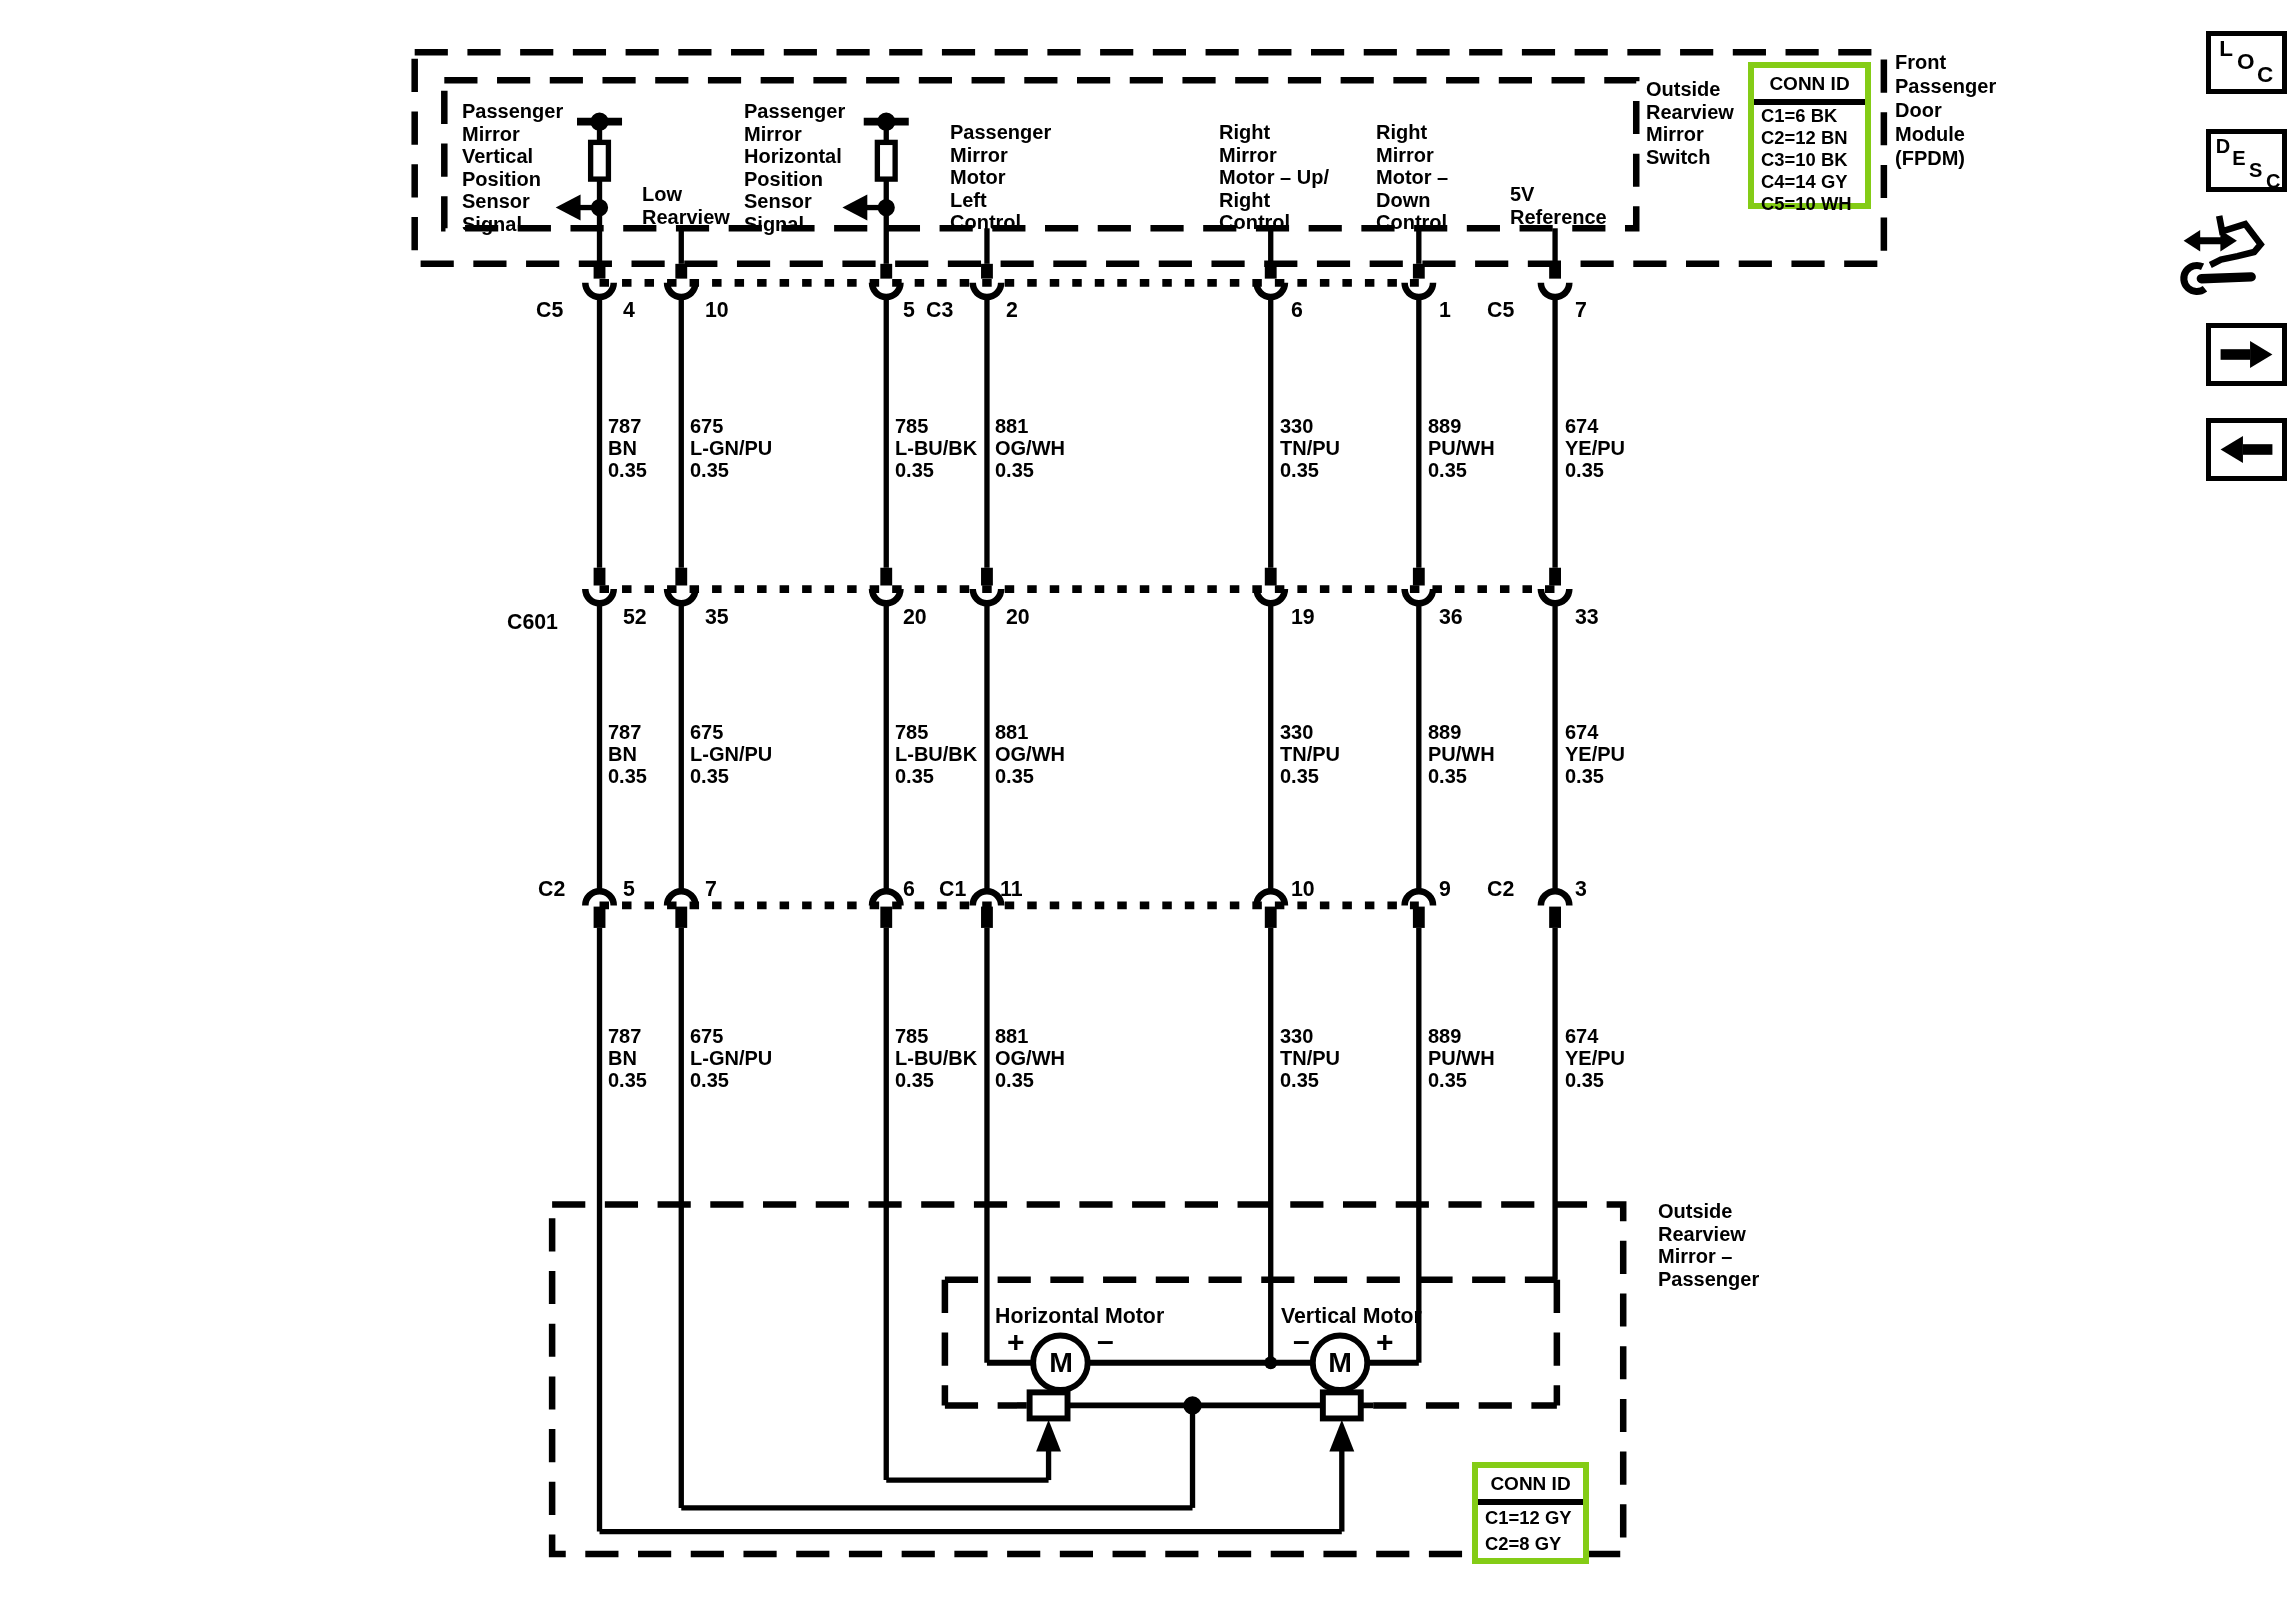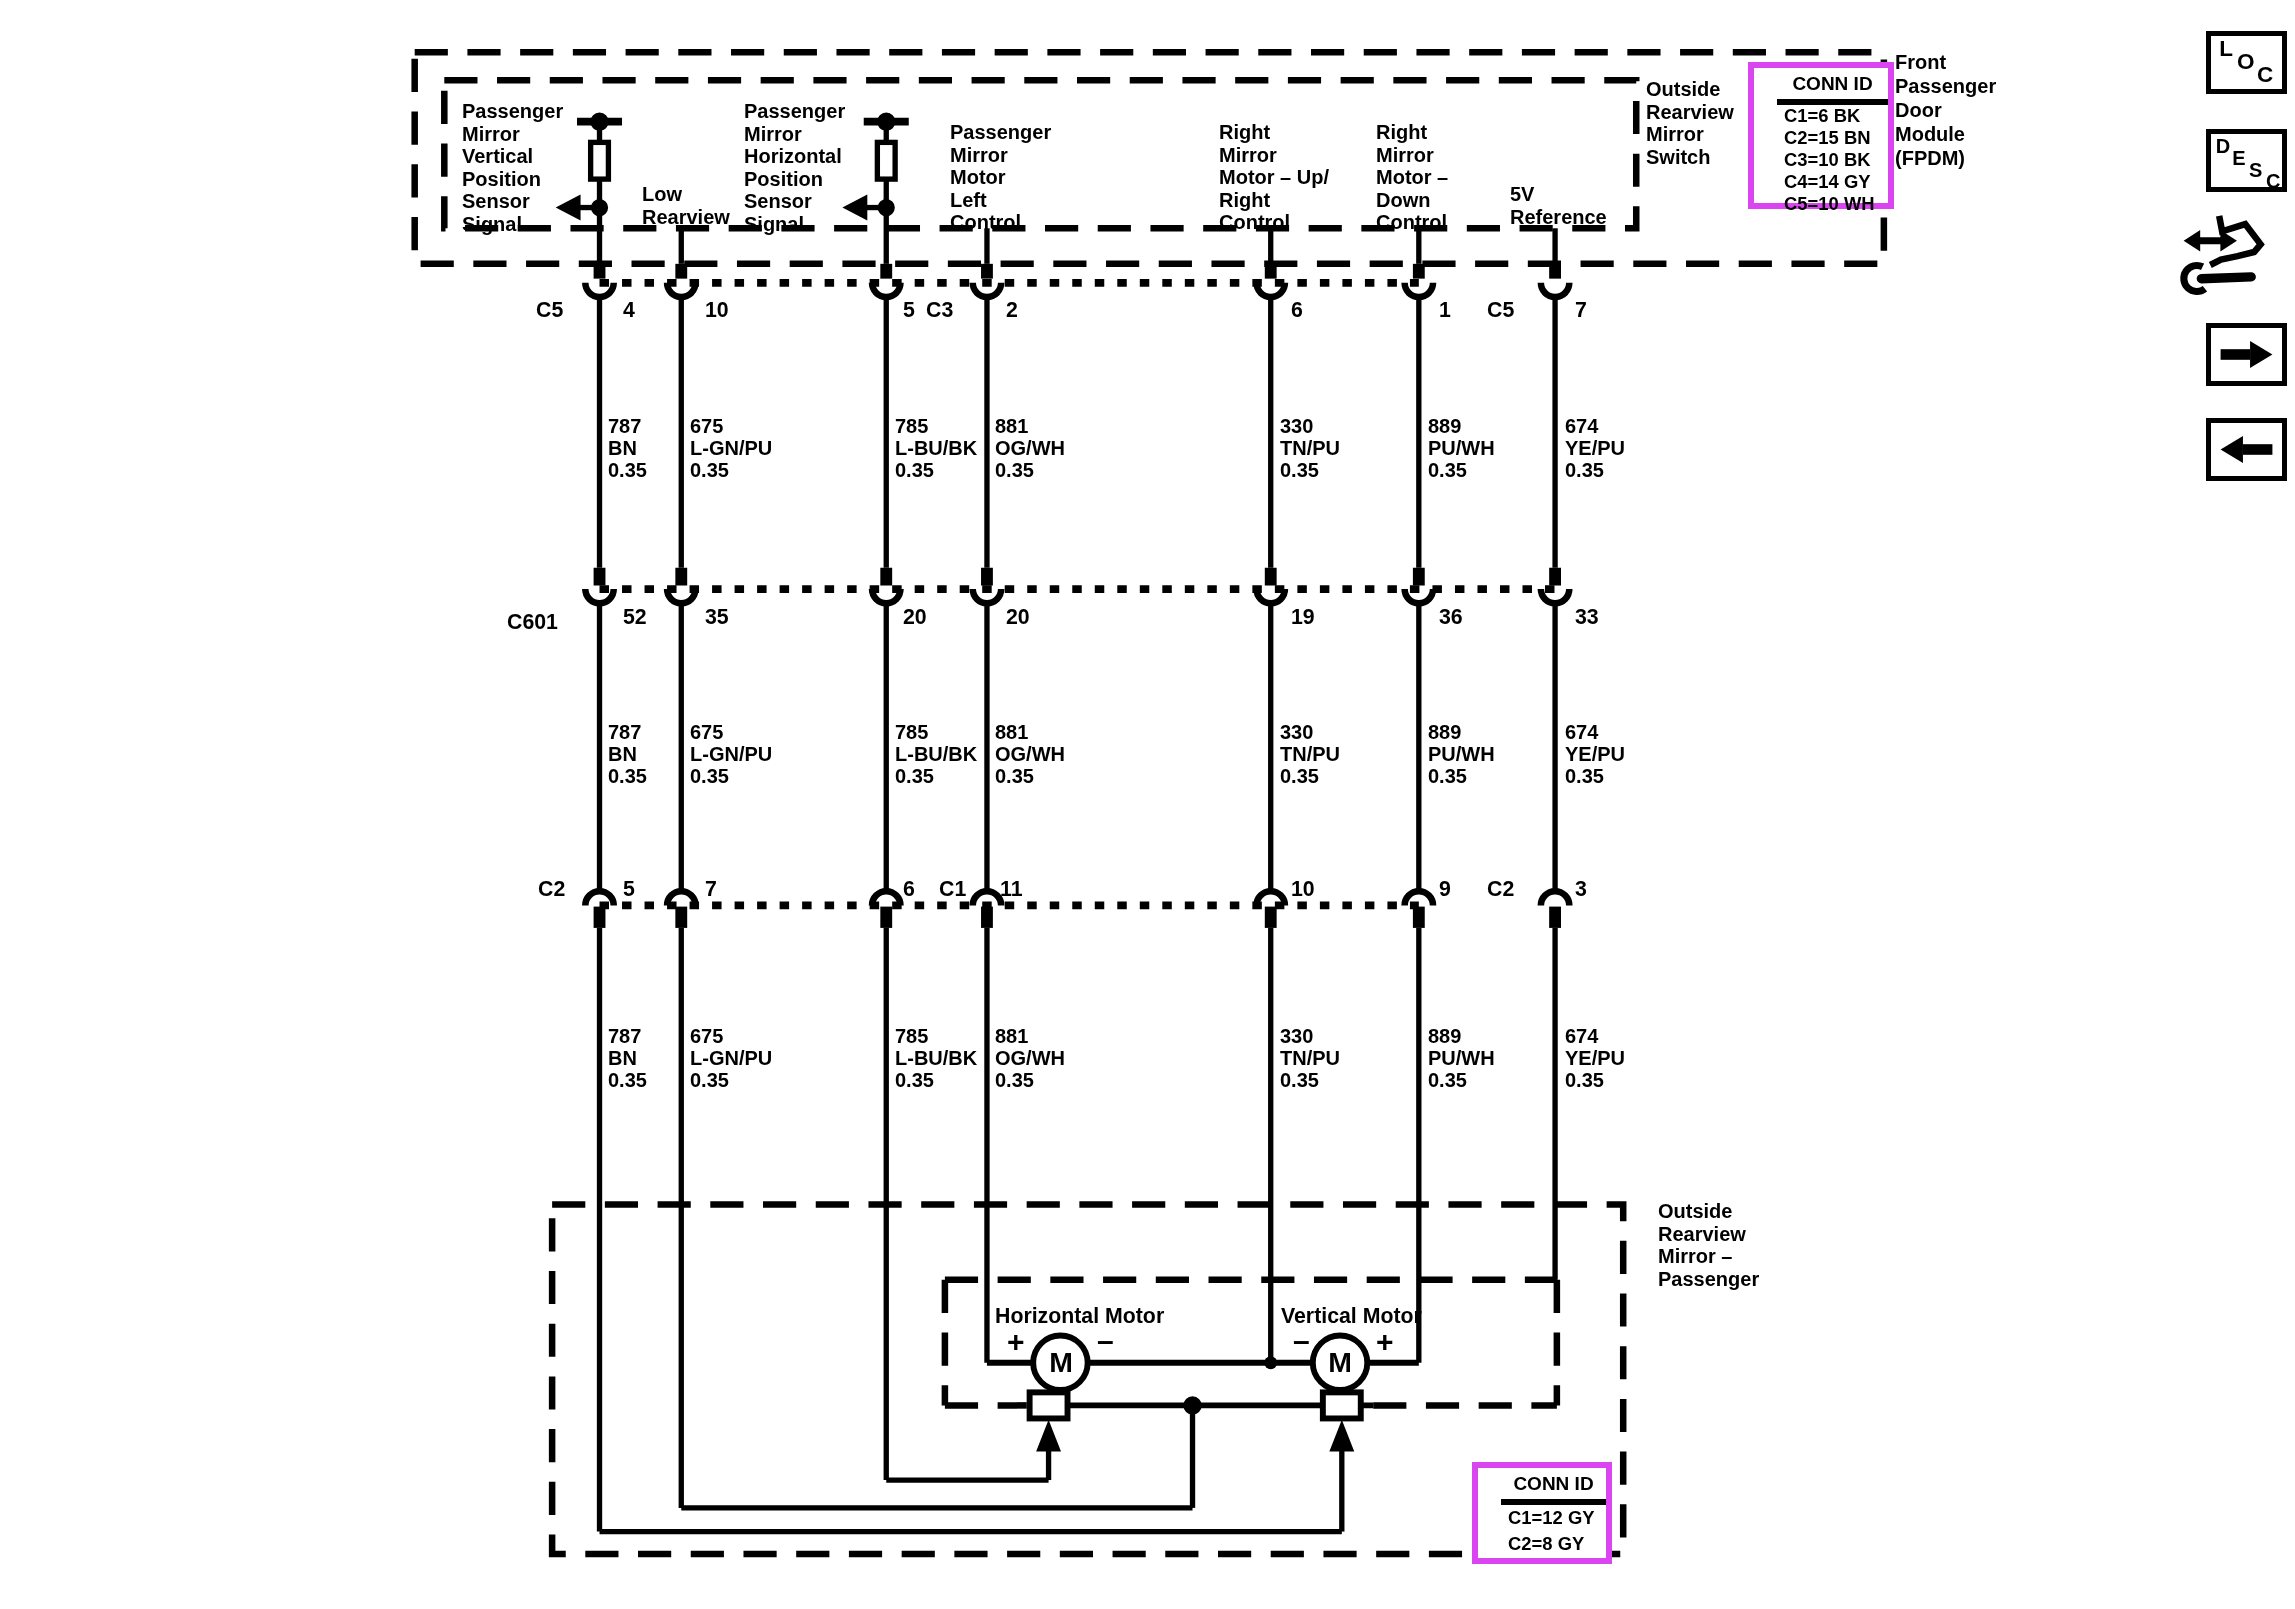--- a/index.html
+++ b/index.html
@@ -5,21 +5,21 @@
   html,body{margin:0;padding:0;background:#fff;}
   #canvas{position:relative;width:2295px;height:1610px;background:#ffffff;
           font-family:"Liberation Sans", sans-serif;color:#000;overflow:hidden;}
   #wiresvg{position:absolute;left:0;top:0;}
   .lbl{position:absolute;font:700 20px/22.5px "Liberation Sans",sans-serif;white-space:pre-line;}
   .pin{position:absolute;font:700 21.3px/22.5px "Liberation Sans",sans-serif;white-space:nowrap;text-align:right;}
   .wirelbl{position:absolute;font:700 20px/22px "Liberation Sans",sans-serif;white-space:pre-line;}
   .motor-title{position:absolute;font:700 21.3px/24px "Liberation Sans",sans-serif;white-space:nowrap;text-align:right;}
   .sign{position:absolute;font:700 30px/30px "Liberation Sans",sans-serif;}
   .mletter{position:absolute;font:700 28.4px/28.4px "Liberation Sans",sans-serif;transform:translate(-50%,-54%);}
-  .connid{position:absolute;border:6px solid #d946ef;background:#fff;padding-left:23px;}
+  .connid{position:absolute;border:6px solid #84cc16;background:#fff;}
   .connid .cititle{font:700 19px/20px "Liberation Sans",sans-serif;text-align:center;padding-top:6px;}
   .connid .cidiv{border-top:6px solid #000;margin-top:4.7px;}
   .connid .cirow{font:700 18.4px/22px "Liberation Sans",sans-serif;padding-left:7.1px;white-space:nowrap;}
   .iconbox{position:absolute;width:71px;height:53px;border:5.3px solid #000;background:#fff;}
   .iconbox span{position:absolute;font:700 22.5px/22.5px "Liberation Sans",sans-serif;}
 </style>
 </head>
 <body>
 
 <div id="canvas">
@@ -230,21 +230,21 @@
   <div class="lbl" style="left:1895px;top:50px;line-height:24px">Front
 Passenger
 Door
 Module
 (FPDM)</div>
 
   <div class="connid" style="left:1748px;top:62px;width:111px;height:135px">
     <div class="cititle">CONN ID</div>
     <div class="cidiv"></div>
     <div class="cirow">C1=6 BK</div>
-    <div class="cirow">C2=15 BN</div>
+    <div class="cirow">C2=12 BN</div>
     <div class="cirow">C3=10 BK</div>
     <div class="cirow">C4=14 GY</div>
     <div class="cirow">C5=10 WH</div>
   </div>
 
   <div class="pin" style="left:536px;top:299px">C5</div>
   <div class="pin" style="left:623px;top:299px">4</div>
   <div class="pin" style="left:705px;top:299px">10</div>
   <div class="pin" style="left:903px;top:299px">5</div>
   <div class="pin" style="left:926px;top:299px">C3</div>

